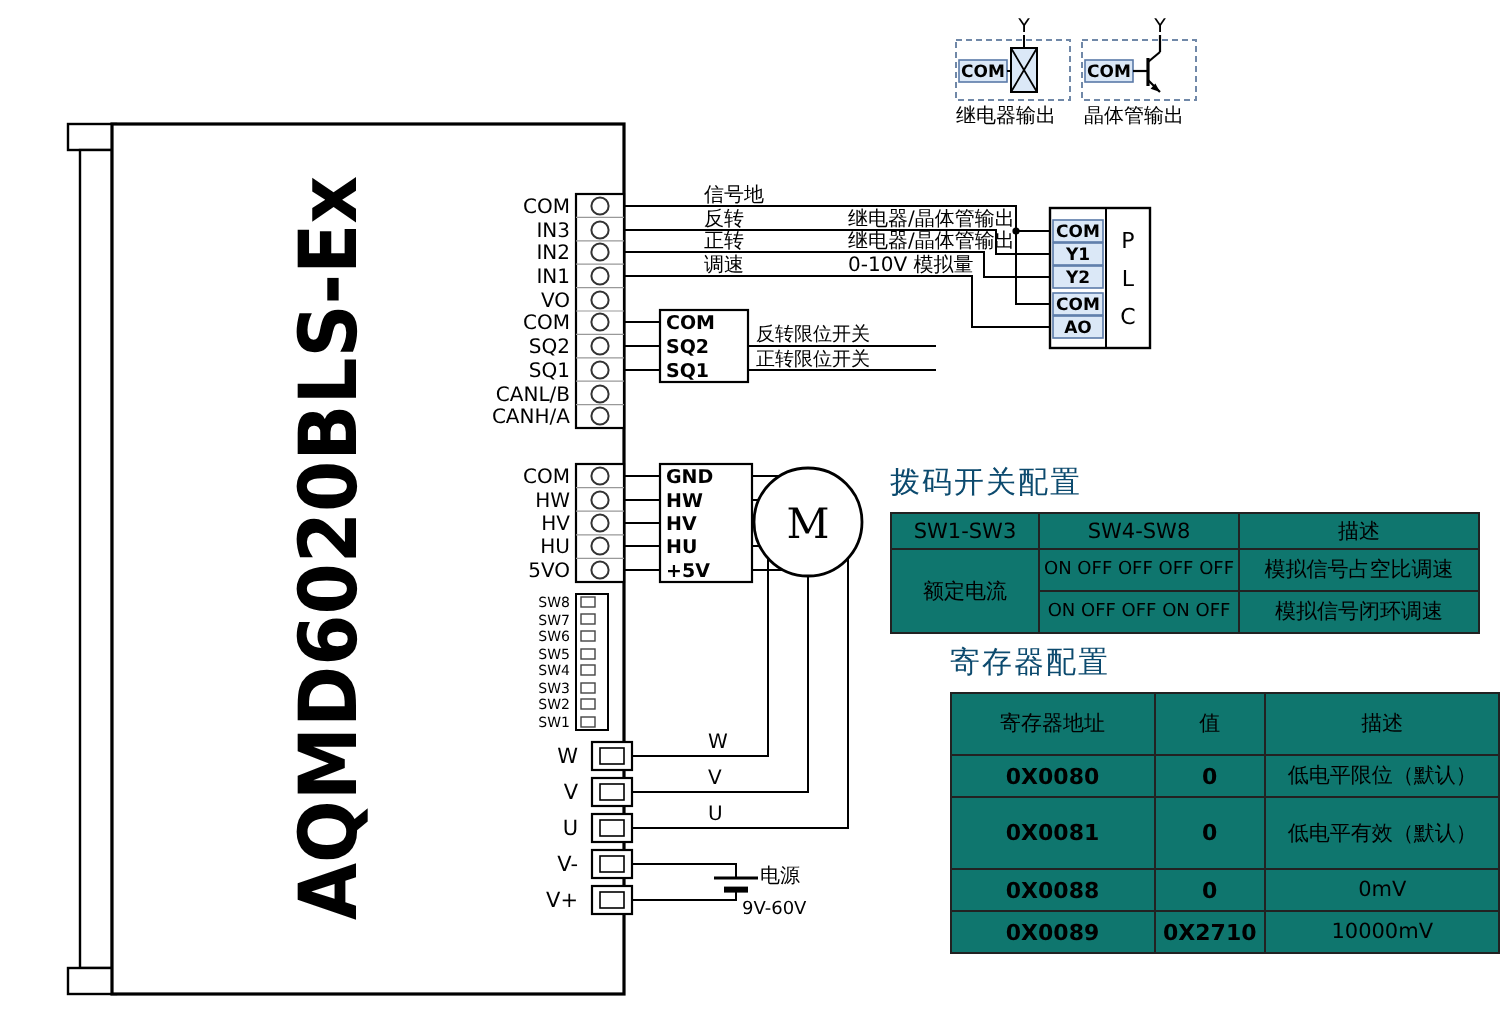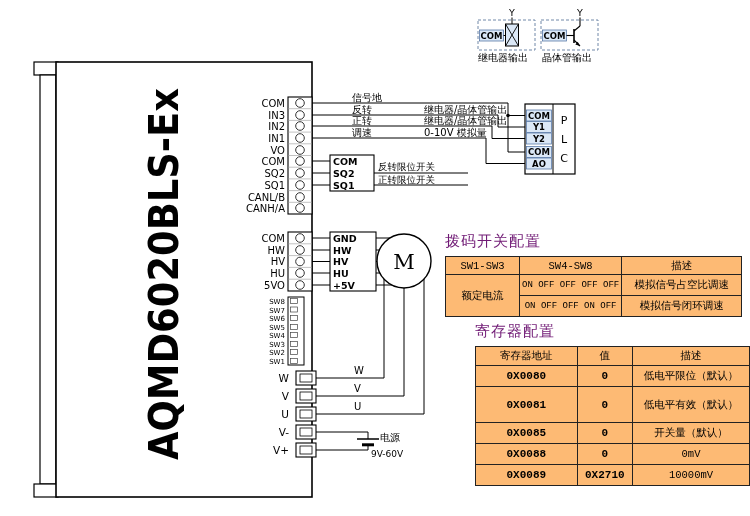--- a/index.html
+++ b/index.html
@@ -1,21 +1,21 @@
 <!DOCTYPE html>
 <html><head>
 <meta charset="utf-8">
 <style>
   * { margin:0; padding:0; box-sizing:border-box; }
   html,body { width:750px; height:516px; background:#ffffff; overflow:hidden;
               font-family:"DejaVu Sans","Liberation Sans",sans-serif; color:#000; }
   .stage { position:absolute; left:0; top:0; width:750px; height:516px; }
   .tbl-wrap { position:absolute; }
-  .tbl-title { font-size:15px; color:#701a75; margin-bottom:5px; letter-spacing:1px; }
-  table { border-collapse:collapse; table-layout:fixed; background:#fdba74;font-family:Liberation Mono, monospace; }
+  .tbl-title { font-size:15px; color:#0c4a6e; margin-bottom:5px; letter-spacing:1px; }
+  table { border-collapse:collapse; table-layout:fixed; background:#0f766e; }
   td { border:1px solid #222; text-align:center; vertical-align:middle;
        font-size:10.5px; padding:1px 2px; color:#000; }
   td.sw { font-size:9px; letter-spacing:0; white-space:nowrap; }
   td.mono-bold { font-weight:bold; font-size:11px; }
   tr.hdr td { font-size:10.5px; }
 </style>
 </head>
 <body>
 
 <svg class="stage" viewBox="0 0 750 516" width="750" height="516" font-family="DejaVu Sans, Liberation Sans, sans-serif">
@@ -268,41 +268,36 @@
 
 <div class="tbl-wrap" style="left:455px; top:322px;padding-left:20px;">
   <div class="tbl-title">寄存器配置</div>
   <table>
     <colgroup>
         <col style="width:105px">
         <col style="width:56px">
         <col style="width:121px">
       </colgroup>
     <tbody>
-      <tr class="hdr" style="height:19px">
+      <tr class="hdr" style="height:31px">
         <td>寄存器地址</td>
         <td>值</td>
         <td>描述</td>
       </tr>
       <tr style="height:21px">
         <td class="mono-bold">0X0080</td>
         <td class="mono-bold">0</td>
         <td>低电平限位（默认）</td>
       </tr>
       <tr style="height:36px">
         <td class="mono-bold">0X0081</td>
         <td class="mono-bold">0</td>
         <td>低电平有效（默认）</td>
       </tr>
       <tr style="height:21px">
-        <td class="mono-bold">0X0085</td>
-        <td class="mono-bold">0</td>
-        <td>开关量（默认）</td>
-      </tr>
-      <tr style="height:21px">
         <td class="mono-bold">0X0088</td>
         <td class="mono-bold">0</td>
         <td>0mV</td>
       </tr>
       <tr style="height:21px">
         <td class="mono-bold">0X0089</td>
         <td class="mono-bold">0X2710</td>
         <td>10000mV</td>
       </tr>
     </tbody>

